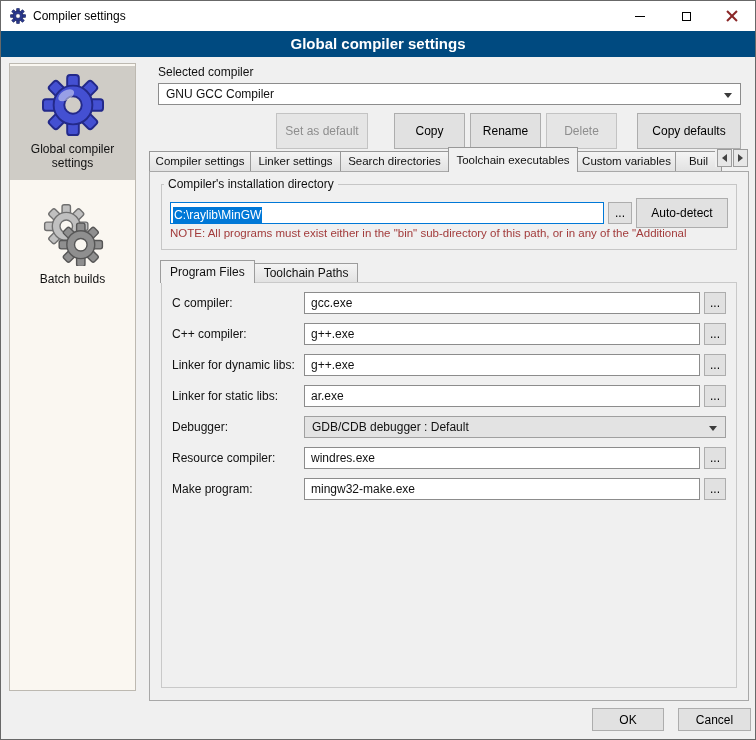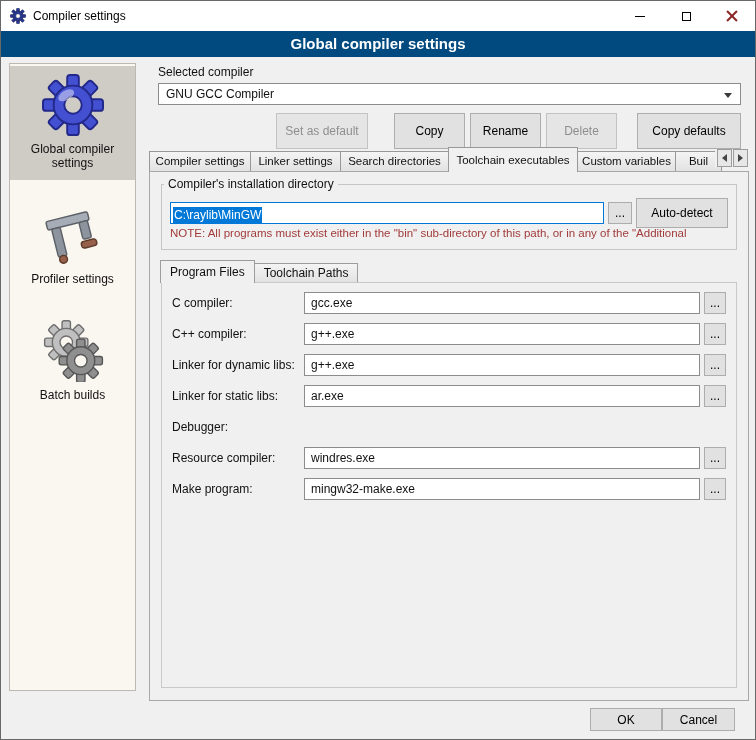--- a/index.html
+++ b/index.html
@@ -72,21 +72,21 @@
   .subtab:first-child{border-left:1px solid #9c9c9c}
   .subtab.active{position:relative;z-index:5;height:23px;line-height:22px;margin-bottom:-1px;margin-left:-1px;border-left:1px solid #9c9c9c;background:#f0f0f0}
   .subpanel{position:absolute;left:11px;right:11px;top:110px;bottom:12px;border:1px solid #c9c9c9;background:#f0f0f0;padding:9px 10px}
   .frow{display:flex;align-items:center;height:22px;margin-bottom:9px}
   .flabel{width:132px;flex:none;white-space:nowrap;overflow:hidden}
   .textbox{flex:1;height:22px;background:#fff;border:1px solid #8c8c8c;padding:0 6px;line-height:20px;white-space:nowrap;overflow:hidden;cursor:text}
   .frow .browse{margin-left:4px}
   .combo-select{flex:1;position:relative;height:22px;background:#e3e3e3;border:1px solid #a0a0a0;padding:0 22px 0 7px;line-height:20px;white-space:nowrap;overflow:hidden;cursor:default}
 
   
-  .footer{position:absolute;right:20px;bottom:8px;display:flex;}
+  .footer{position:absolute;right:4px;bottom:8px;display:flex;gap:14px}
   .btn-ok{width:72px;height:23px}
   .btn-cancel{width:73px;height:23px}
 </style>
 </head>
 <body>
 
 <svg width="0" height="0" style="position:absolute" aria-hidden="true">
   <defs>
     <g id="gear-sym">
       <rect x="26" y="1" width="12" height="62" rx="3"></rect>
@@ -122,32 +122,20 @@
   <div class="banner">Global compiler settings</div>
 
   <div class="sidebar">
     <div class="sb-item selected">
       <svg class="sb-icon" viewBox="0 0 64 64">
         <use href="#gear-sym" fill="var(--gear-blue,#4450d2)" stroke="#23298a" stroke-width="2"></use>
         <circle cx="32" cy="32" r="9" fill="var(--sidebar-selected-bg,#cfccc6)" stroke="#23298a" stroke-width="2"></circle>
         <ellipse cx="25" cy="22" rx="9" ry="5" fill="rgba(255,255,255,0.45)" transform="rotate(-30 25 22)"></ellipse>
       </svg>
       <span class="sb-label">Global compiler settings</span>
-    </div>
-    <div class="sb-item">
-      <svg class="sb-icon" viewBox="0 0 64 64">
-        <g transform="rotate(-14 32 32)">
-          <rect x="8" y="12" width="44" height="9" rx="2" fill="#a7adb6" stroke="#5c6067" stroke-width="1.5"></rect>
-          <rect x="12" y="21" width="9" height="30" rx="2" fill="#8e949d" stroke="#5c6067" stroke-width="1.5"></rect>
-          <rect x="41" y="21" width="9" height="18" rx="2" fill="#8e949d" stroke="#5c6067" stroke-width="1.5"></rect>
-          <rect x="38" y="41" width="16" height="7" rx="3" fill="#96604a" stroke="#5e3a2a" stroke-width="1.5"></rect>
-          <circle cx="16.5" cy="54" r="4" fill="#96604a" stroke="#5e3a2a" stroke-width="1.5"></circle>
-        </g>
-      </svg>
-      <span class="sb-label">Profiler settings</span>
     </div>
     <div class="sb-item">
       <svg class="sb-icon" viewBox="0 0 64 64">
         <g transform="translate(2,0) scale(0.72)">
           <use href="#gear-sym" fill="#c0c0c0" stroke="#6f6f6f" stroke-width="2"></use>
           <circle cx="32" cy="32" r="9" fill="#faf7f1" stroke="#6f6f6f" stroke-width="2"></circle>
         </g>
         <g transform="translate(17,19) scale(0.72)">
           <use href="#gear-sym" fill="#8f8f8f" stroke="#565656" stroke-width="2"></use>
           <circle cx="32" cy="32" r="9" fill="#faf7f1" stroke="#565656" stroke-width="2"></circle>
@@ -229,20 +217,24 @@
       </div>
 
       <div class="frow">
         <span class="flabel">Linker for static libs:</span>
         <div class="textbox">ar.exe</div>
         <button class="browse sm">...</button>
       </div>
 
       <div class="frow">
         <span class="flabel">Debugger:</span>
+        <div class="combo-select">
+          <span>GDB/CDB debugger : Default</span>
+          <span class="caret"></span>
+        </div>
       </div>
 
       <div class="frow">
         <span class="flabel">Resource compiler:</span>
         <div class="textbox">windres.exe</div>
         <button class="browse sm">...</button>
       </div>
 
       <div class="frow">
         <span class="flabel">Make program:</span>

